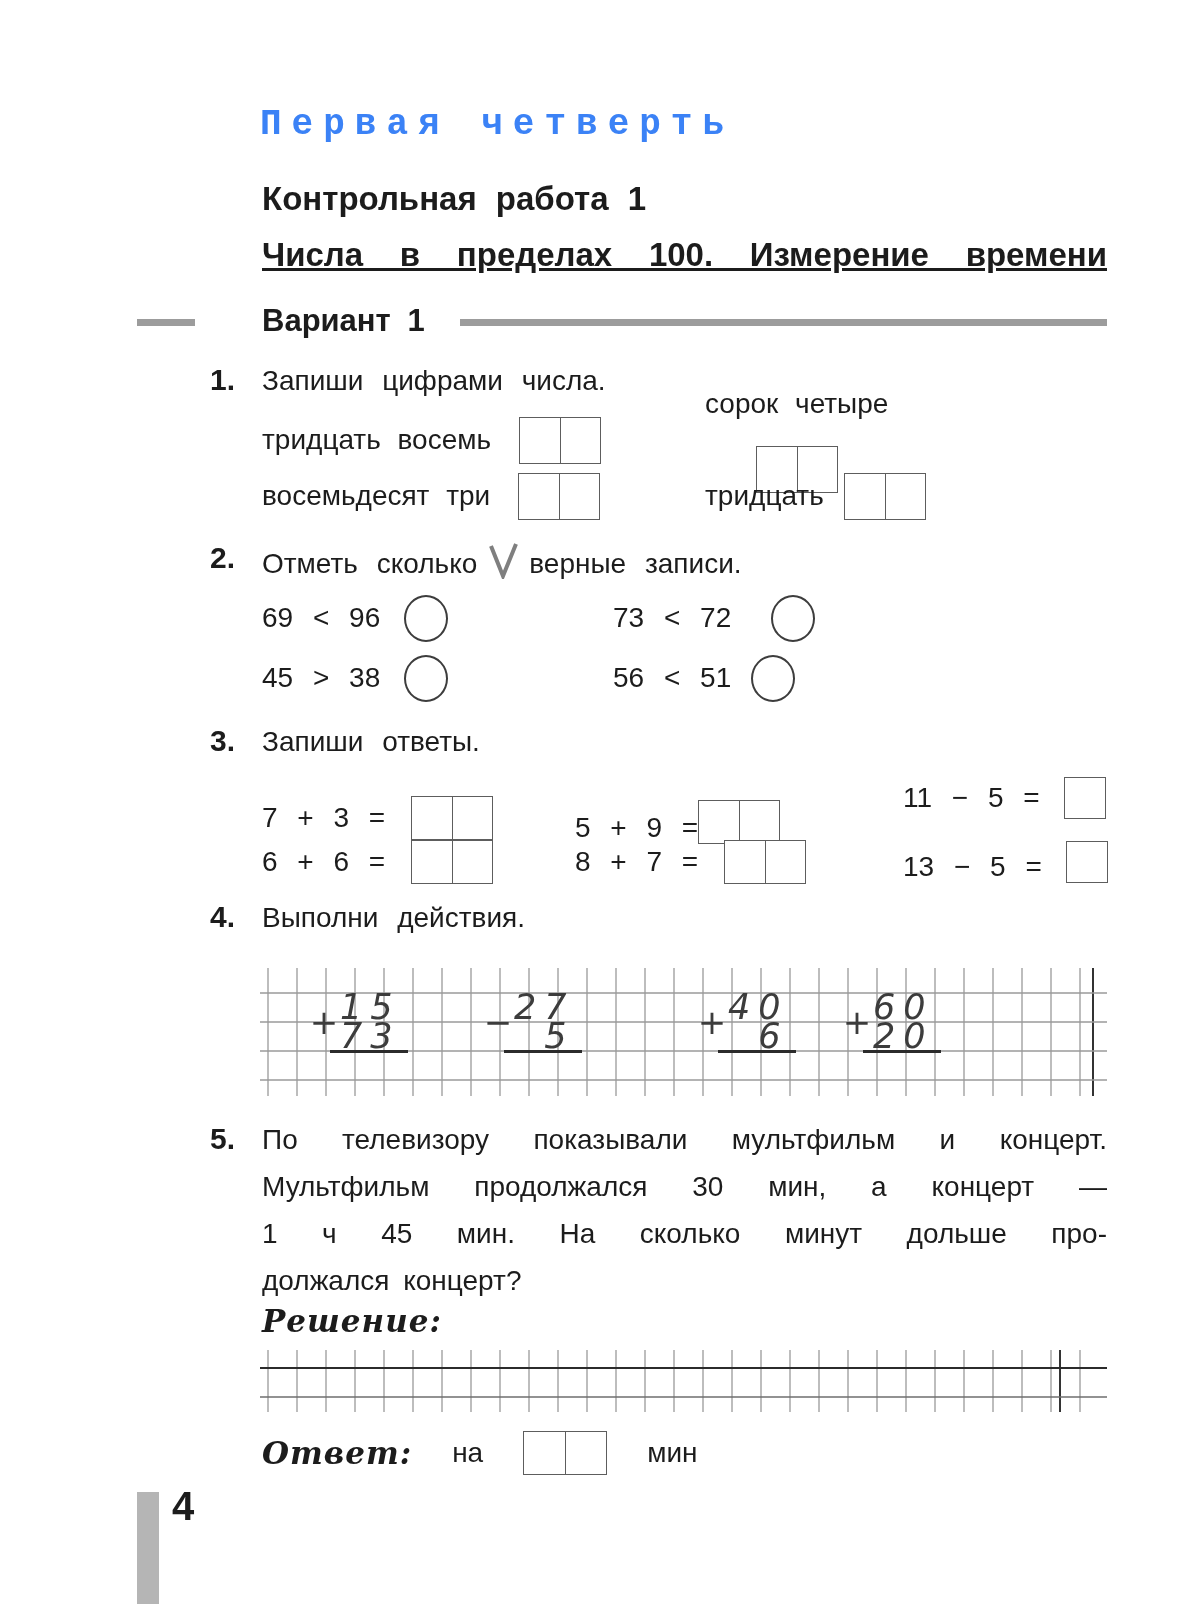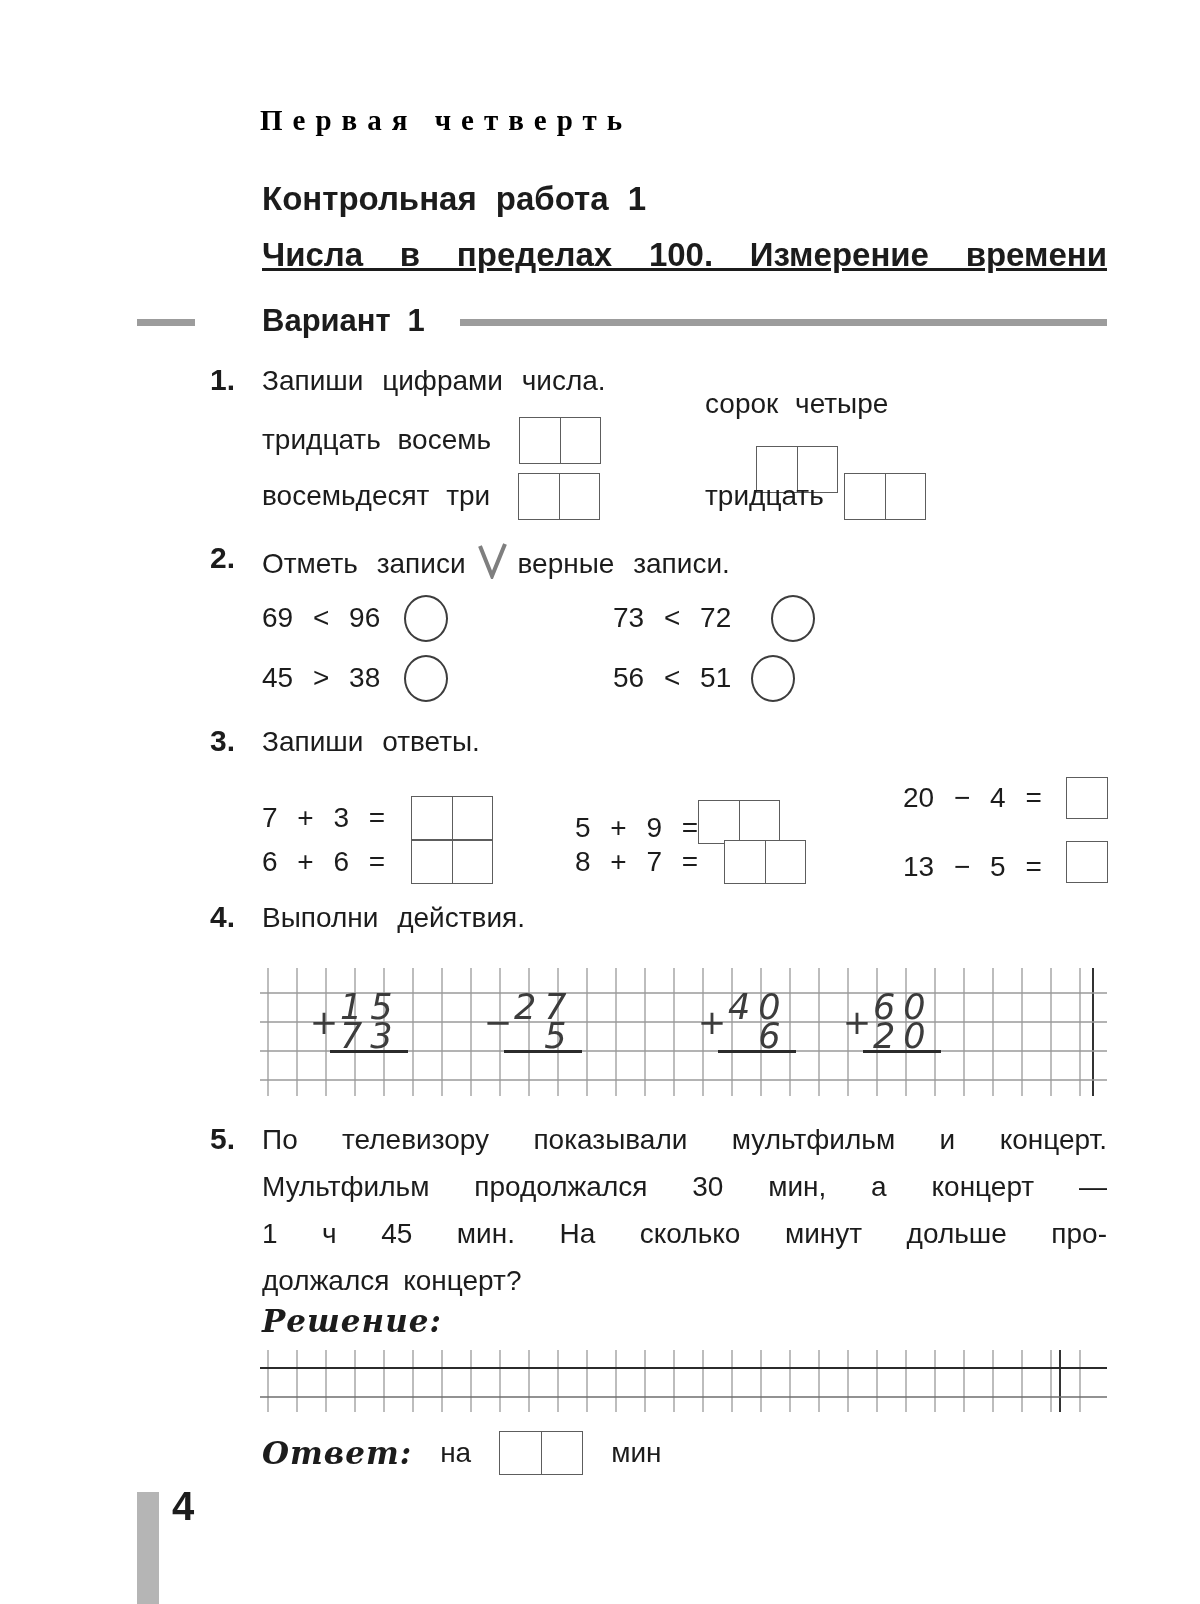--- a/index.html
+++ b/index.html
@@ -1,22 +1,22 @@
 <!DOCTYPE html>
 <html><head>
 <meta charset="utf-8">
 <style>
   * { margin:0; padding:0; box-sizing:border-box; }
   html,body { width:1200px; height:1604px; background:#ffffff; overflow:hidden;
               font-family:"Liberation Sans", sans-serif; color:#1c1c1c; }
   .abs { position:absolute; }
 
   
-  .quarter { left:260px; top:104px; font-family:Liberation Serif, serif;
-             font-weight:bold; font-size:29px; letter-spacing:10px; color:#000000; white-space:nowrap; }
+  .quarter { left:260px; top:104px; font-family:Liberation Mono, monospace;
+             font-weight:bold; font-size:36px; letter-spacing:10px; color:#3b82f6; white-space:nowrap; }
   .title1  { left:262px; top:180px; font-size:33px; font-weight:bold; word-spacing:10px; white-space:nowrap; }
   .title2  { left:262px; top:236px; width:845px; font-size:33px; font-weight:bold;
              text-align:justify; text-align-last:justify;text-decoration:underline; }
   .variant-bar-left  { left:137px; top:319px; width:58px;  height:7px; background:#9c9c9c; }
   .variant-bar-right { left:460px; top:319px; width:647px; height:7px; background:#9c9c9c; }
   .variant-label { left:262px; top:303px; font-size:31px; font-weight:bold; word-spacing:8px; }
 
   
   .task-num { position:absolute; left:210px; font-size:30px; font-weight:bold; }
   .task-title { position:absolute; left:262px; font-size:28px; word-spacing:11px; white-space:nowrap; }
@@ -94,21 +94,21 @@
     <span class="word-label">тридцать</span>
     <span class="box2">
         <span class="cell"></span>
         <span class="cell"></span>
       </span>
   </div>
 </div>
 
 <div class="task-num" style="top:541px;">2.</div>
 <div class="task-title" style="top:543px;">
-  <span>Отметь записи</span><span class="check-icon"><svg width="32" height="36" viewBox="0 0 32 36">
+  <span>Отметь сколько</span><span class="check-icon"><svg width="32" height="36" viewBox="0 0 32 36">
         <path d="M4 3 L16 33 L29 1" fill="none" stroke="#7f7f7f" stroke-width="4" stroke-linejoin="miter"></path>
       </svg></span><span>верные записи.</span>
 </div>
 
 <div class="row-flex" style="left:262px; top:592px; width:845px; height:52px;">
   <div style="display:flex; align-items:center; gap:24px; width:351px;">
     <span class="num-expr">69 &lt; 96</span>
     <span class="circle"></span>
   </div>
   <div style="display:flex; align-items:center; gap:40px;">
@@ -139,21 +139,21 @@
       </span>
   </div>
   <div style="display:flex; align-items:flex-end; width:328px;margin-top:48px;">
     <span class="num-expr">5 + 9 =</span>
     <span class="box2 small">
         <span class="cell"></span>
         <span class="cell"></span>
       </span>
   </div>
   <div style="display:flex; align-items:center; gap:24px;">
-    <span class="num-expr">20 − 4 =</span>
+    <span class="num-expr">11 − 5 =</span>
     <span class="box1"></span>
   </div>
 </div>
 <div class="row-flex" style="left:262px; top:834px; width:900px; height:56px;">
   <div style="display:flex; align-items:center; gap:26px; width:313px;">
     <span class="num-expr">6 + 6 =</span>
     <span class="box2 small">
         <span class="cell"></span>
         <span class="cell"></span>
       </span>
@@ -263,21 +263,21 @@
     <line x1="704" y1="2" x2="704" y2="64" stroke="#9a9a9a" stroke-width="1.3"></line>
     <line x1="733" y1="2" x2="733" y2="64" stroke="#9a9a9a" stroke-width="1.3"></line>
     <line x1="762" y1="2" x2="762" y2="64" stroke="#9a9a9a" stroke-width="1.3"></line>
     <line x1="791" y1="2" x2="791" y2="64" stroke="#9a9a9a" stroke-width="1.3"></line>
     <line x1="820" y1="2" x2="820" y2="64" stroke="#9a9a9a" stroke-width="1.3"></line>
     <line x1="800" y1="2" x2="800" y2="64" stroke="#333333" stroke-width="2"></line>
     <line x1="0" y1="20" x2="847" y2="20" stroke="#2b2b2b" stroke-width="2"></line>
     <line x1="0" y1="49" x2="847" y2="49" stroke="#6e6e6e" stroke-width="1.5"></line>
   </svg>
 
-<div class="row-flex" style="left:262px; top:1428px; height:50px; gap:28px;">
+<div class="row-flex" style="left:262px; top:1428px; height:50px; gap:40px;">
   <span class="script-label">Ответ:</span>
   <span class="word-label">на</span>
   <span class="box2 ans">
       <span class="cell"></span>
       <span class="cell"></span>
     </span>
   <span class="word-label">мин</span>
 </div>
 
 <div class="abs page-bar"></div>

